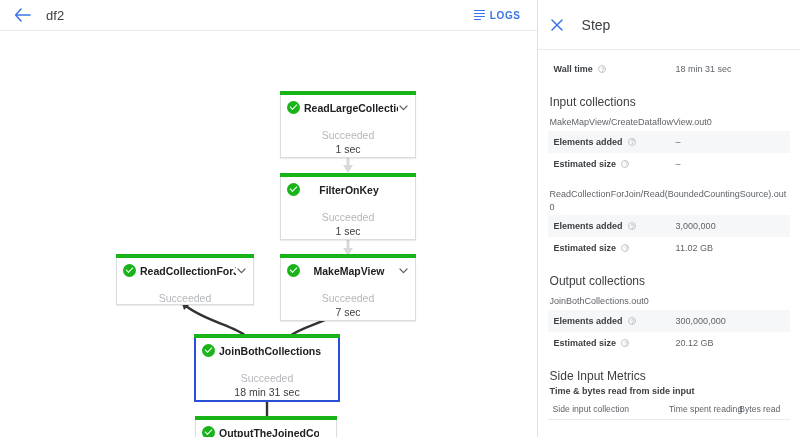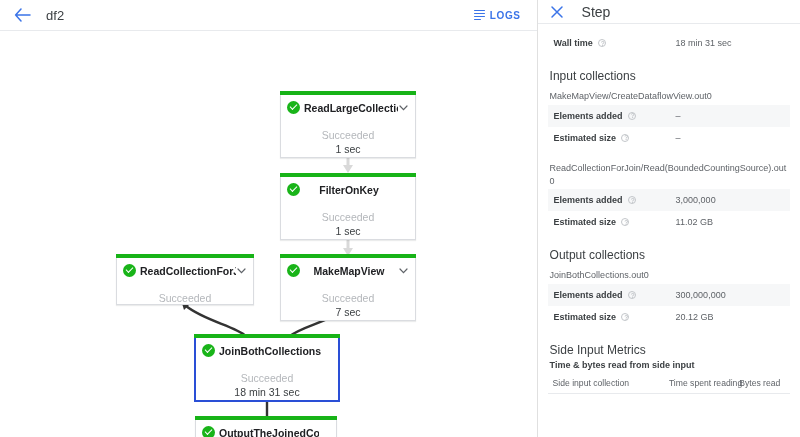--- a/index.html
+++ b/index.html
@@ -144,21 +144,21 @@
   }
 
   
   .right-pane {
     position: relative;
     width: 290px; height: 437px;
     background: #ffffff;
     overflow: hidden;
   }
   .panel-head {
-    height: 24px;
+    height: 50px;
     display: flex; align-items: center;
     padding: 0 10px;
     border-bottom: 1px solid #e8eaed;
   }
   .close-x {
     width: 18px; height: 18px;
     display: flex; align-items: center; justify-content: center;
     cursor: pointer; flex: none;
   }
   .panel-title {

